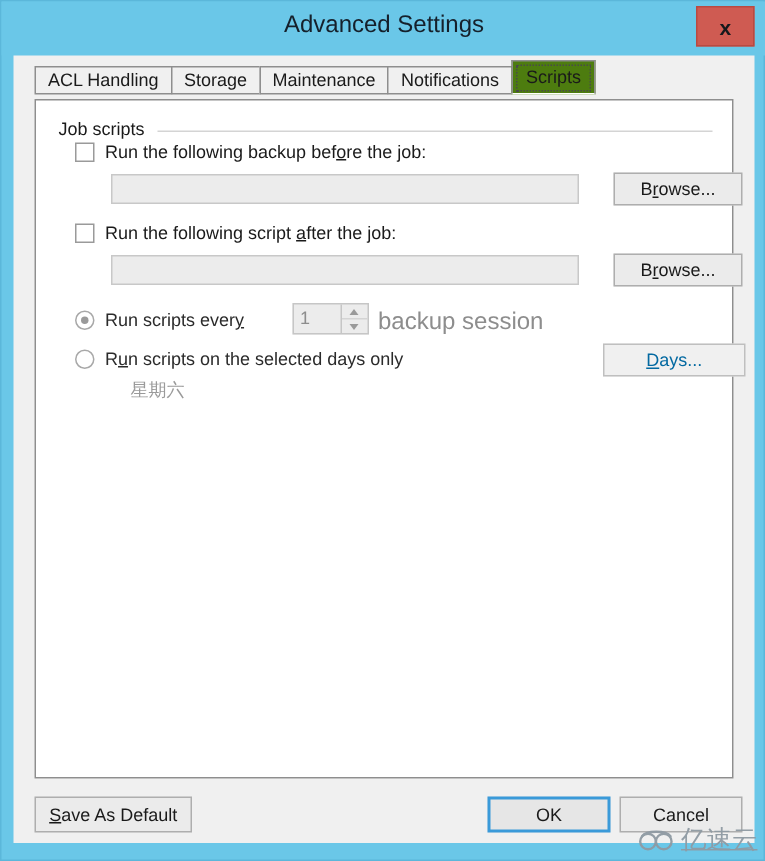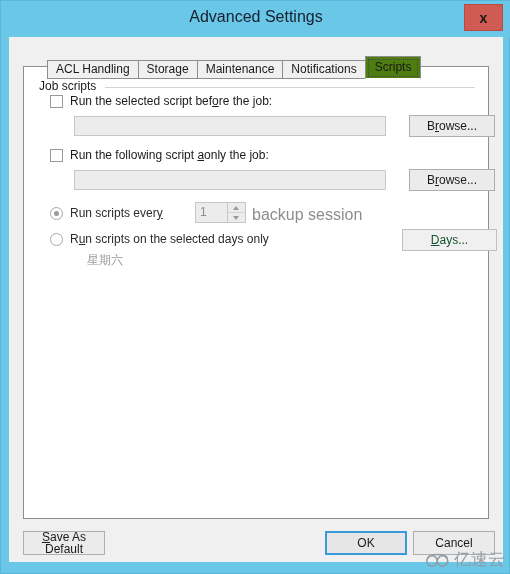--- a/index.html
+++ b/index.html
@@ -71,26 +71,25 @@
     left: 8px; top: 36px;
     width: 494px;
     height: 525px;
     background: #f0f0f0;
     box-sizing: border-box;
   }
 
   
   .tabstrip {
     position: absolute;
-    left: 14px; top: 20px;
+    left: 14px; top: 4px;
     height: 22px;
     display: flex;
     align-items: flex-end;
     z-index: 3;
-    margin-left: 24px;
   }
   .tab {
     height: 19px;
     padding: 0 8px;
     margin-right: -1px;
     background: #f0f0f0;
     border: 1px solid #8e8e8e;
     border-bottom: 1px solid #8e8e8e;
     box-sizing: border-box;
     line-height: 17px;
@@ -193,21 +192,21 @@
     font-family: Liberation Sans, sans-serif;
     text-align: center;
     cursor: pointer;
     padding: 0;
     line-height: 1;
     display: flex;
     align-items: center;
     justify-content: center;
   }
   .btn.disabled {
-    color: #14532d;
+    color: #0369a1;
     background: #f0f0f0;
     border-color: #bfbfbf;
   }
   .browse-btn {
     position: absolute;
     left: 385px;
     width: 86px;
     height: 22px;
   }
 
@@ -330,20 +329,21 @@
     display: flex;
     align-items: center;
     opacity: 0.95;
     pointer-events: none;
   }
   .wm-text {
     font-size: 17px;
     color: #8f9aa3;
     font-family: "DejaVu Sans", sans-serif;
     letter-spacing: 0px;
+    text-decoration: underline;
   }
   .wm-logo { margin-right: 3px; }
 </style>
 </head>
 <body>
 
 <div class="window">
 
   <div class="titlebar">
     <div class="title-text">Advanced Settings</div>
@@ -375,31 +375,31 @@
 
     <div class="tabpanel">
 
       <div class="groupbox">
         <div class="group-legend">Job scripts</div>
         <div class="group-rule"></div>
       </div>
 
       <div class="check-row" style="top: 27px;">
         <span class="checkbox"></span>
-        <span class="row-label"><span>Run the selected script bef</span><span class="acc">o</span><span>re the job:</span></span>
+        <span class="row-label"><span>Run the following backup bef</span><span class="acc">o</span><span>re the job:</span></span>
       </div>
 
       <div class="path-input" style="top: 49px;"></div>
       <div class="btn browse-btn" style="top: 48px;">
         <span><span>B</span><span class="acc">r</span><span>owse...</span></span>
       </div>
 
       <div class="check-row" style="top: 81px;">
         <span class="checkbox"></span>
-        <span class="row-label"><span>Run the following script </span><span class="acc">a</span><span>only the job:</span></span>
+        <span class="row-label"><span>Run the following script </span><span class="acc">a</span><span>fter the job:</span></span>
       </div>
 
       <div class="path-input" style="top: 103px;"></div>
       <div class="btn browse-btn" style="top: 102px;">
         <span><span>B</span><span class="acc">r</span><span>owse...</span></span>
       </div>
 
       <div class="radio-row" style="top: 139px;">
         <span class="radio checked"></span>
         <span class="label-dark"><span>Run scripts ever</span><span class="acc">y</span><span></span></span>
@@ -418,21 +418,21 @@
         <span class="label-dark"><span>R</span><span class="acc">u</span><span>n scripts on the selected days only</span></span>
       </div>
       <div class="btn disabled days-btn" style="top: 162px;">
         <span><span></span><span class="acc"></span><span class="acc">D</span><span>ays...</span></span>
       </div>
 
       <div class="cjk-note" style="left: 63px; top: 185px;">星期六</div>
 
     </div>
 
-    <div class="btn footer-btn" style="left: 14px; top: 494px; width: 82px;">
+    <div class="btn footer-btn" style="left: 14px; top: 494px; width: 105px;">
       <span><span></span><span class="acc">S</span><span>ave As Default</span></span>
     </div>
     <div class="btn btn-default footer-btn" style="left: 316px; top: 494px; width: 82px;">
       <span>OK</span>
     </div>
     <div class="btn footer-btn" style="left: 404px; top: 494px; width: 82px;">
       <span>Cancel</span>
     </div>
 
   </div>

